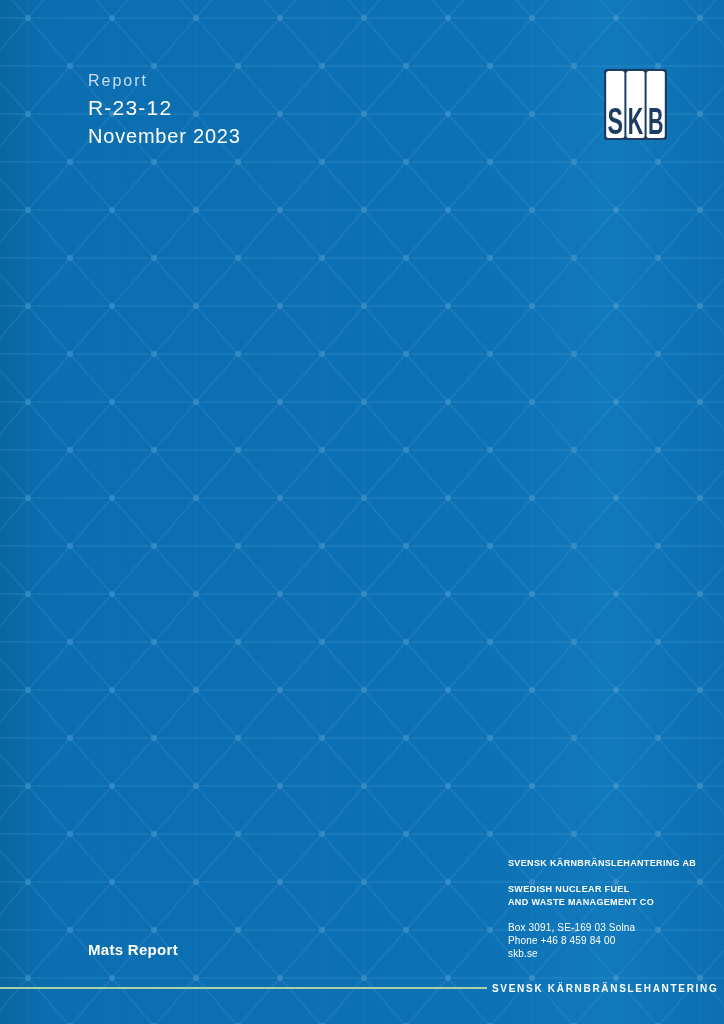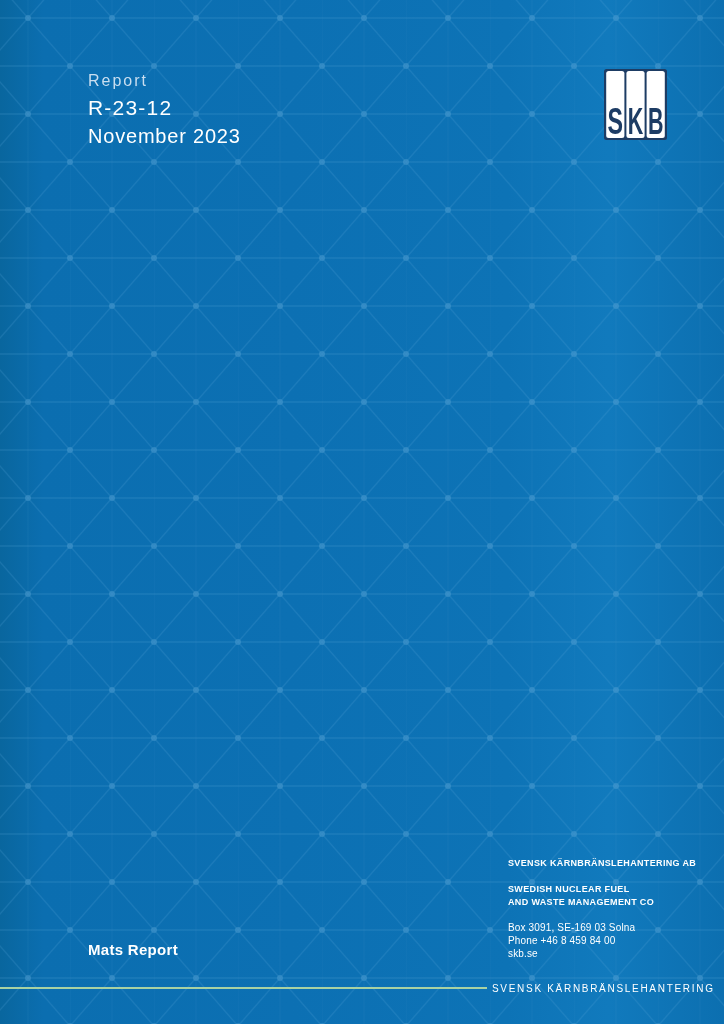--- a/index.html
+++ b/index.html
@@ -58,21 +58,21 @@
   .company .c-addr div{
     font-size:10px;font-weight:400;letter-spacing:0.15px;line-height:13px;
   }
 
   .footer-rule{
     position:absolute;left:0;top:970px;width:487px;height:2px;
     background:#a8d2a3;
   }
   .footer-text{
     position:absolute;left:492px;top:966px;
-    font-size:10px;font-weight:400;letter-spacing:1.7px;line-height:12px;
+    font-size:10px;font-weight:700;letter-spacing:1.7px;line-height:12px;
     color:#ffffff;
   }
 </style>
 </head>
 <body>
 
 <div class="page">
 
   <svg class="bg-mesh" width="724" height="1024" viewBox="0 0 724 1024" aria-hidden="true">
     <defs>

